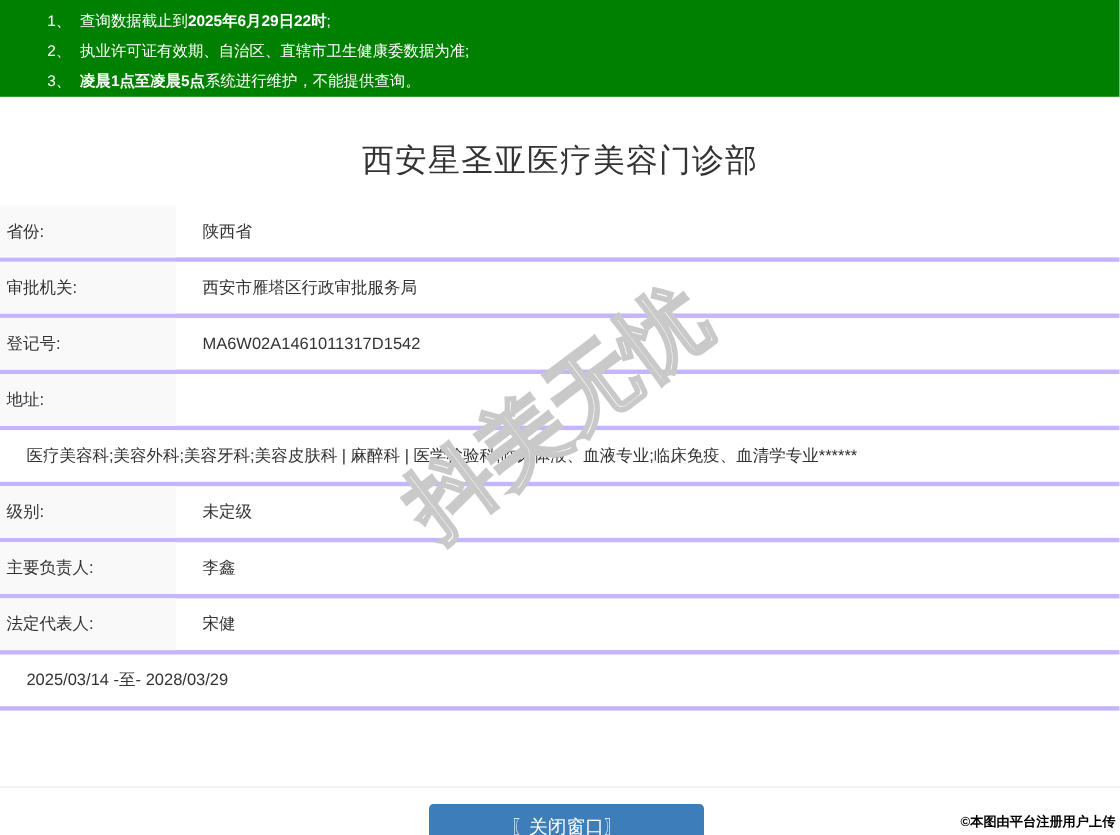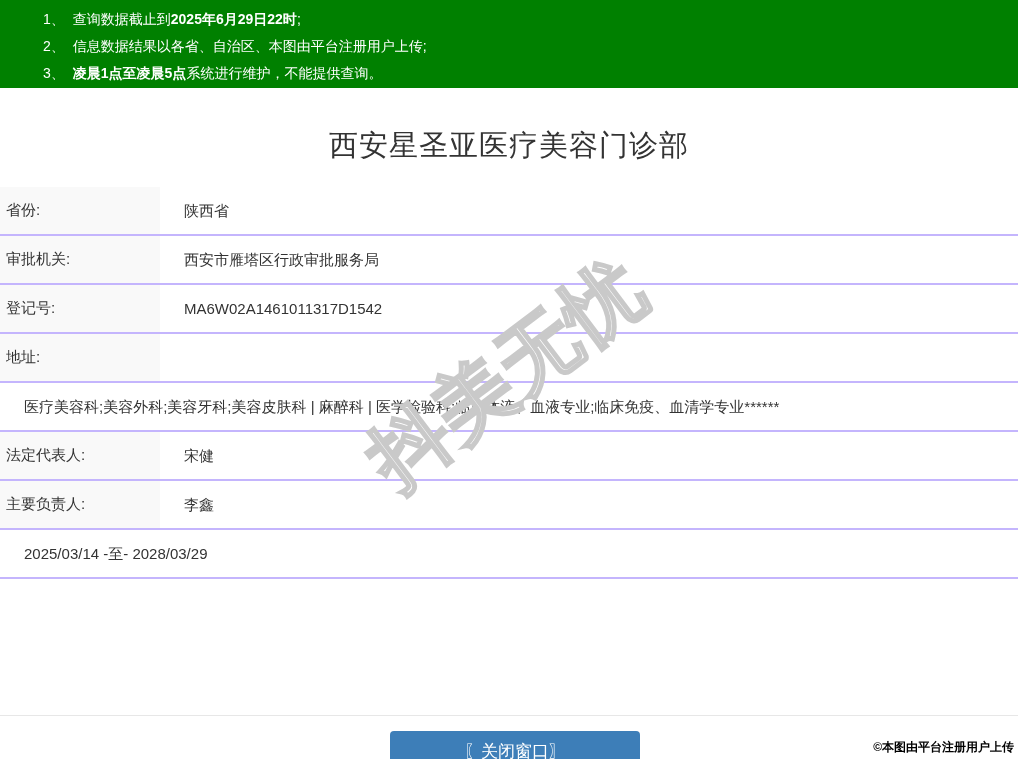--- a/index.html
+++ b/index.html
@@ -11,21 +11,21 @@
           padding:6px 10px 0 43px;font-size:14px;line-height:27px;}
   .banner .num{margin-right:8px;}
   .banner b{font-weight:bold;}
 
   
   .title{margin:38px 0 21px 0;text-align:center;font-size:29px;font-weight:400;color:#333333;
          letter-spacing:1px;}
 
   
   .info-table{width:100%;}
-  .info-row{display:flex;border-bottom:2px solid #c4b5fd;min-height:47px;}
+  .info-row{display:flex;border-bottom:4px solid #c4b5fd;min-height:47px;}
   .cell{display:flex;align-items:center;font-size:15px;color:#333333;box-sizing:border-box;}
   .cell.label{width:160px;background:#f9f9f9;padding-left:6px;flex:0 0 160px;}
   .cell.value{flex:1;padding:8px 0 8px 24px;line-height:30px;word-break:break-all;}
 
   
   .watermark{position:absolute;left:327px;top:329px;width:360px;height:90px;line-height:90px;
              text-align:center;transform:rotate(-37deg);font-size:78px;font-weight:bold;
              letter-spacing:2px;color:#ffffff;-webkit-text-stroke:2.5px #c9c9c9;
              z-index:5;pointer-events:none;white-space:nowrap;}
 
@@ -38,21 +38,21 @@
              z-index:7;
              text-shadow:-1px -1px 0 #fff,1px -1px 0 #fff,-1px 1px 0 #fff,1px 1px 0 #fff;}
 </style>
 </head>
 <body>
 
 <div class="page">
 
   <div class="banner">
     <div class="banner-line"><span class="num">1、</span><span>查询数据截止到</span><b>2025年6月29日22时</b><span>;</span></div>
-    <div class="banner-line"><span class="num">2、</span><span>信息数据结果以各省、自治区、本图由平台注册用户上传;</span><b></b><span></span></div>
+    <div class="banner-line"><span class="num">2、</span><span>执业许可证有效期、自治区、直辖市卫生健康委数据为准;</span><b></b><span></span></div>
     <div class="banner-line"><span class="num">3、</span><span></span><b>凌晨1点至凌晨5点</b><span>系统进行维护，不能提供查询。</span></div>
   </div>
 
   <div class="title">西安星圣亚医疗美容门诊部</div>
 
   <div class="info-table">
     <div class="info-row">
       <div class="cell label">省份:</div>
       <div class="cell value">陕西省</div>
     </div>
@@ -64,26 +64,30 @@
       <div class="cell label">登记号:</div>
       <div class="cell value">MA6W02A1461011317D1542</div>
     </div>
     <div class="info-row">
       <div class="cell label">地址:</div>
     </div>
     <div class="info-row">
       <div class="cell value">医疗美容科;美容外科;美容牙科;美容皮肤科 | 麻醉科 | 医学检验科;临床体液、血液专业;临床免疫、血清学专业******</div>
     </div>
     <div class="info-row">
-      <div class="cell label">法定代表人:</div>
-      <div class="cell value">宋健</div>
+      <div class="cell label">级别:</div>
+      <div class="cell value">未定级</div>
     </div>
     <div class="info-row">
       <div class="cell label">主要负责人:</div>
       <div class="cell value">李鑫</div>
+    </div>
+    <div class="info-row">
+      <div class="cell label">法定代表人:</div>
+      <div class="cell value">宋健</div>
     </div>
     <div class="info-row">
       <div class="cell value">2025/03/14 -至- 2028/03/29</div>
     </div>
   </div>
 
   <div class="watermark">抖美无忧</div>
 
   <div class="footer-divider"></div>
 

